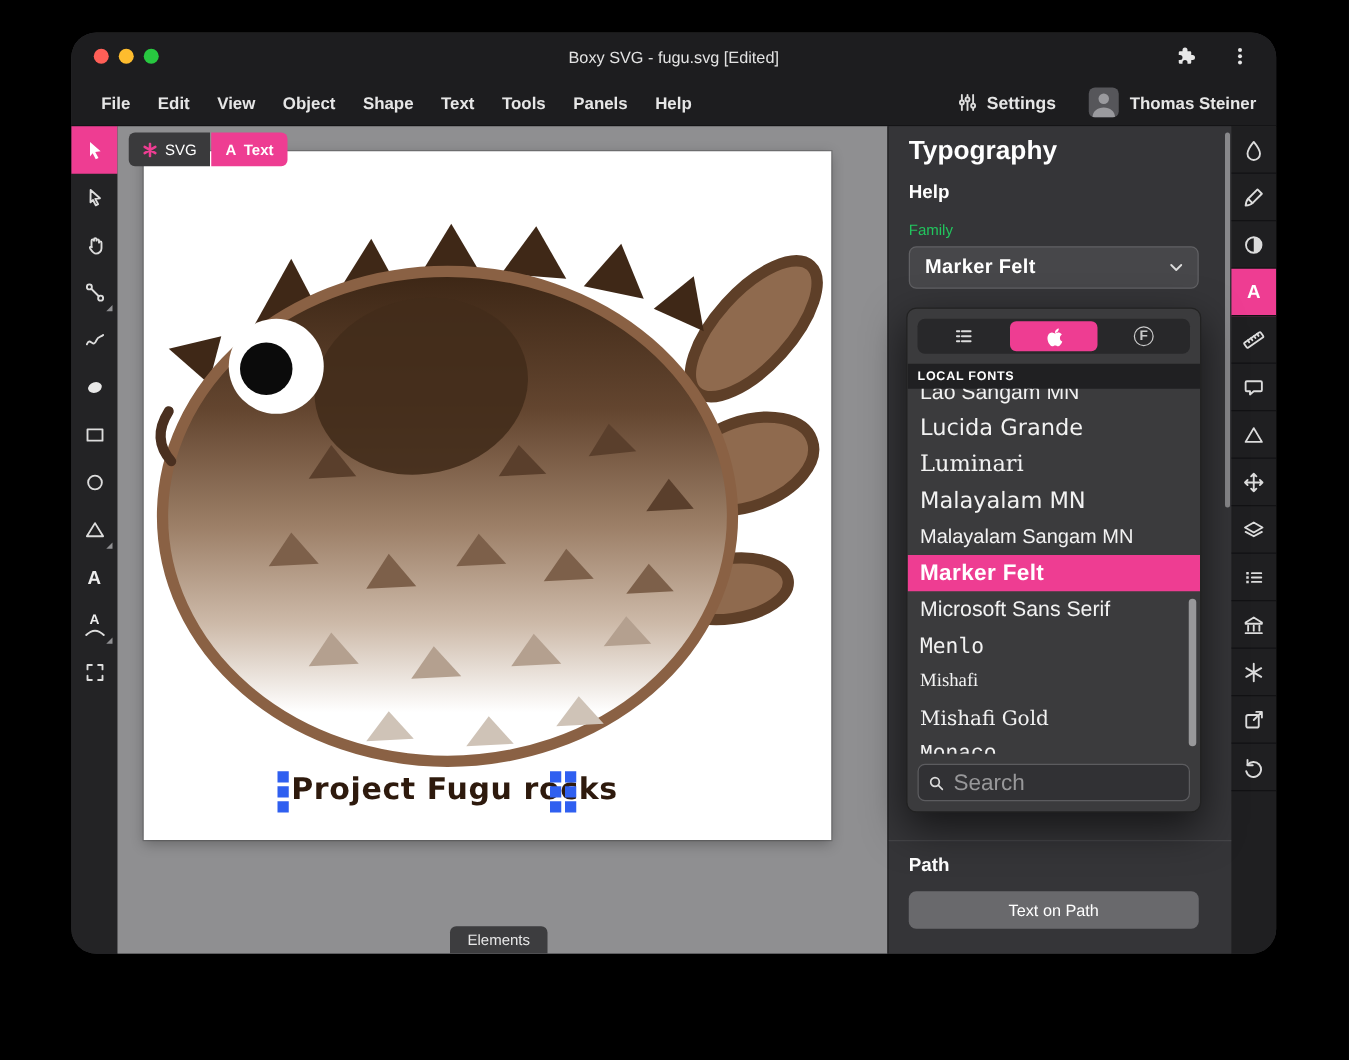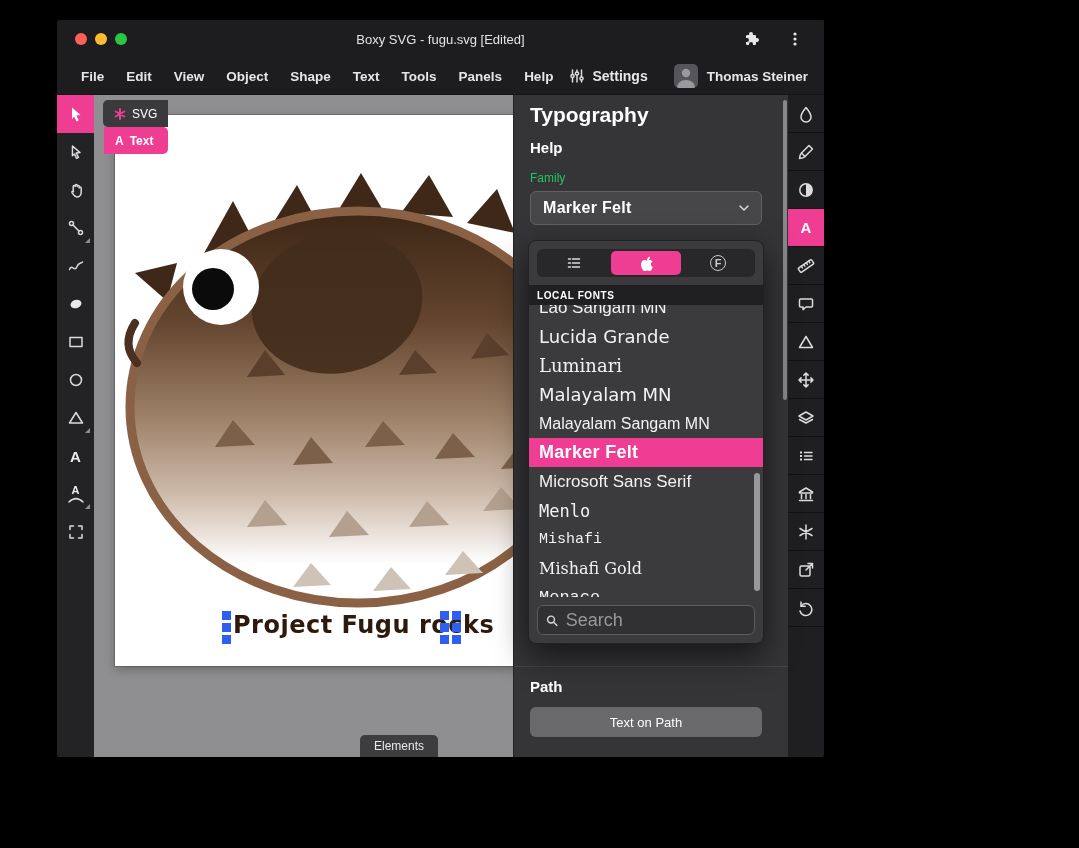--- a/index.html
+++ b/index.html
@@ -1,20 +1,20 @@
 <!DOCTYPE html>
 <html><head>
 <meta charset="utf-8">
 <style>
   html,body{margin:0;padding:0;background:#000;}
   body{width:1079px;height:848px;position:relative;font-family:"Liberation Sans",sans-serif;overflow:hidden;}
   *{box-sizing:border-box;}
 
-  .window{position:absolute;left:57px;top:20px;width:767px;height:737px;background:#303032;
-    border-radius:3px;overflow:hidden;display:flex;flex-direction:column;
+  .window{position:absolute;left:57px;top:26px;width:964px;height:737px;background:#303032;
+    border-radius:20px;overflow:hidden;display:flex;flex-direction:column;
     box-shadow:0 24px 60px rgba(0,0,0,.65);}
 
   
   .titlebar{height:38px;background:#1d1d1f;display:flex;align-items:center;position:relative;flex:0 0 auto;}
   .traffic{display:flex;gap:8px;padding-left:18px;z-index:2;}
   .light{width:12px;height:12px;border-radius:50%;}
   .light.red{background:#ff5f57;}
   .light.yellow{background:#febc2e;}
   .light.green{background:#28c840;}
   .win-title{position:absolute;left:0;right:0;text-align:center;color:#e3e3e3;font-size:13px;}
@@ -37,21 +37,21 @@
   .tool{width:37px;height:38px;display:flex;align-items:center;justify-content:center;position:relative;flex-direction:column;}
   .tool.active{background:#ee3d92;}
   .tool .glyphA{color:#ededed;font-weight:700;font-size:15px;line-height:1;}
   .corner-mark::after{content:"";position:absolute;right:4px;bottom:4px;width:0;height:0;
     border-left:5px solid transparent;border-bottom:5px solid #8f8f92;}
 
   .icon-svg{stroke:#dcdcdc;stroke-width:1.5;fill:none;stroke-linecap:round;stroke-linejoin:round;}
 
   
   .canvas{flex:1;background:#8f8f91;position:relative;overflow:hidden;min-width:0;}
-  .breadcrumb{position:absolute;left:9px;top:5px;display:flex;z-index:6;flex-direction:column;}
+  .breadcrumb{position:absolute;left:9px;top:5px;display:flex;z-index:6;}
   .crumb{height:27px;display:flex;align-items:center;gap:6px;padding:0 11px;font-size:12px;color:#fff;cursor:default;}
   .crumb.svg-crumb{background:#3a3a3c;border-radius:5px 0 0 5px;}
   .crumb.text-crumb{background:#ee3d92;border-radius:0 5px 5px 0;margin-left:1px;font-weight:600;}
   .crumb .mini-a{font-weight:700;font-size:12px;}
 
   .artboard{position:absolute;left:21px;top:20px;width:550px;height:551px;background:#fff;
     box-shadow:0 0 0 1px rgba(0,0,0,.18),0 3px 10px rgba(0,0,0,.28);}
   .fugu-svg{position:absolute;inset:0;}
   .fugu-text{position:absolute;left:118px;top:496px;font-size:24px;font-weight:700;color:#2e1a0d;
     letter-spacing:.5px;white-space:nowrap;font-family:"DejaVu Sans",sans-serif;}
@@ -86,21 +86,21 @@
     display:flex;align-items:center;justify-content:center;line-height:1;}
   .local-header{height:20px;background:#202022;color:#fff;font-size:10px;font-weight:700;letter-spacing:.6px;
     display:flex;align-items:center;padding-left:8px;flex:0 0 auto;}
   .font-list{flex:1;overflow:hidden;position:relative;}
   .font-row{height:29px;display:flex;align-items:center;padding-left:10px;color:#f2f2f2;font-size:17px;white-space:nowrap;}
   .font-row.first{margin-top:-12px;}
   .font-row.selected{background:#ee3d92;color:#fff;font-weight:700;}
   .f-sans{font-family:"Liberation Sans",sans-serif;}
   .f-sans2{font-family:"DejaVu Sans",sans-serif;}
   .f-serif{font-family:"DejaVu Serif",serif;}
-  .f-serif2{font-family:Liberation Mono, monospace;}
+  .f-serif2{font-family:Liberation Serif, serif;}
   .f-mono{font-family:"DejaVu Sans Mono",monospace;}
   .f-mono2{font-family:"Liberation Mono",monospace;}
   .sz18{font-size:18px;} .sz16{font-size:16px;} .sz15{font-size:15px;} .sz17{font-size:17px;}
   .list-scrollbar{position:absolute;right:3px;top:168px;width:6px;height:118px;background:#98989a;border-radius:3px;}
   .popup-search{margin:8px;height:30px;background:#313134;border:1px solid #5c5c5f;border-radius:6px;
     display:flex;align-items:center;padding:0 8px;gap:6px;flex:0 0 auto;}
   .popup-search input{background:transparent;border:none;outline:none;color:#ddd;font-size:18px;width:100%;
     font-family:Liberation Sans, sans-serif;}
   .popup-search input::placeholder{color:#98989a;}
 

